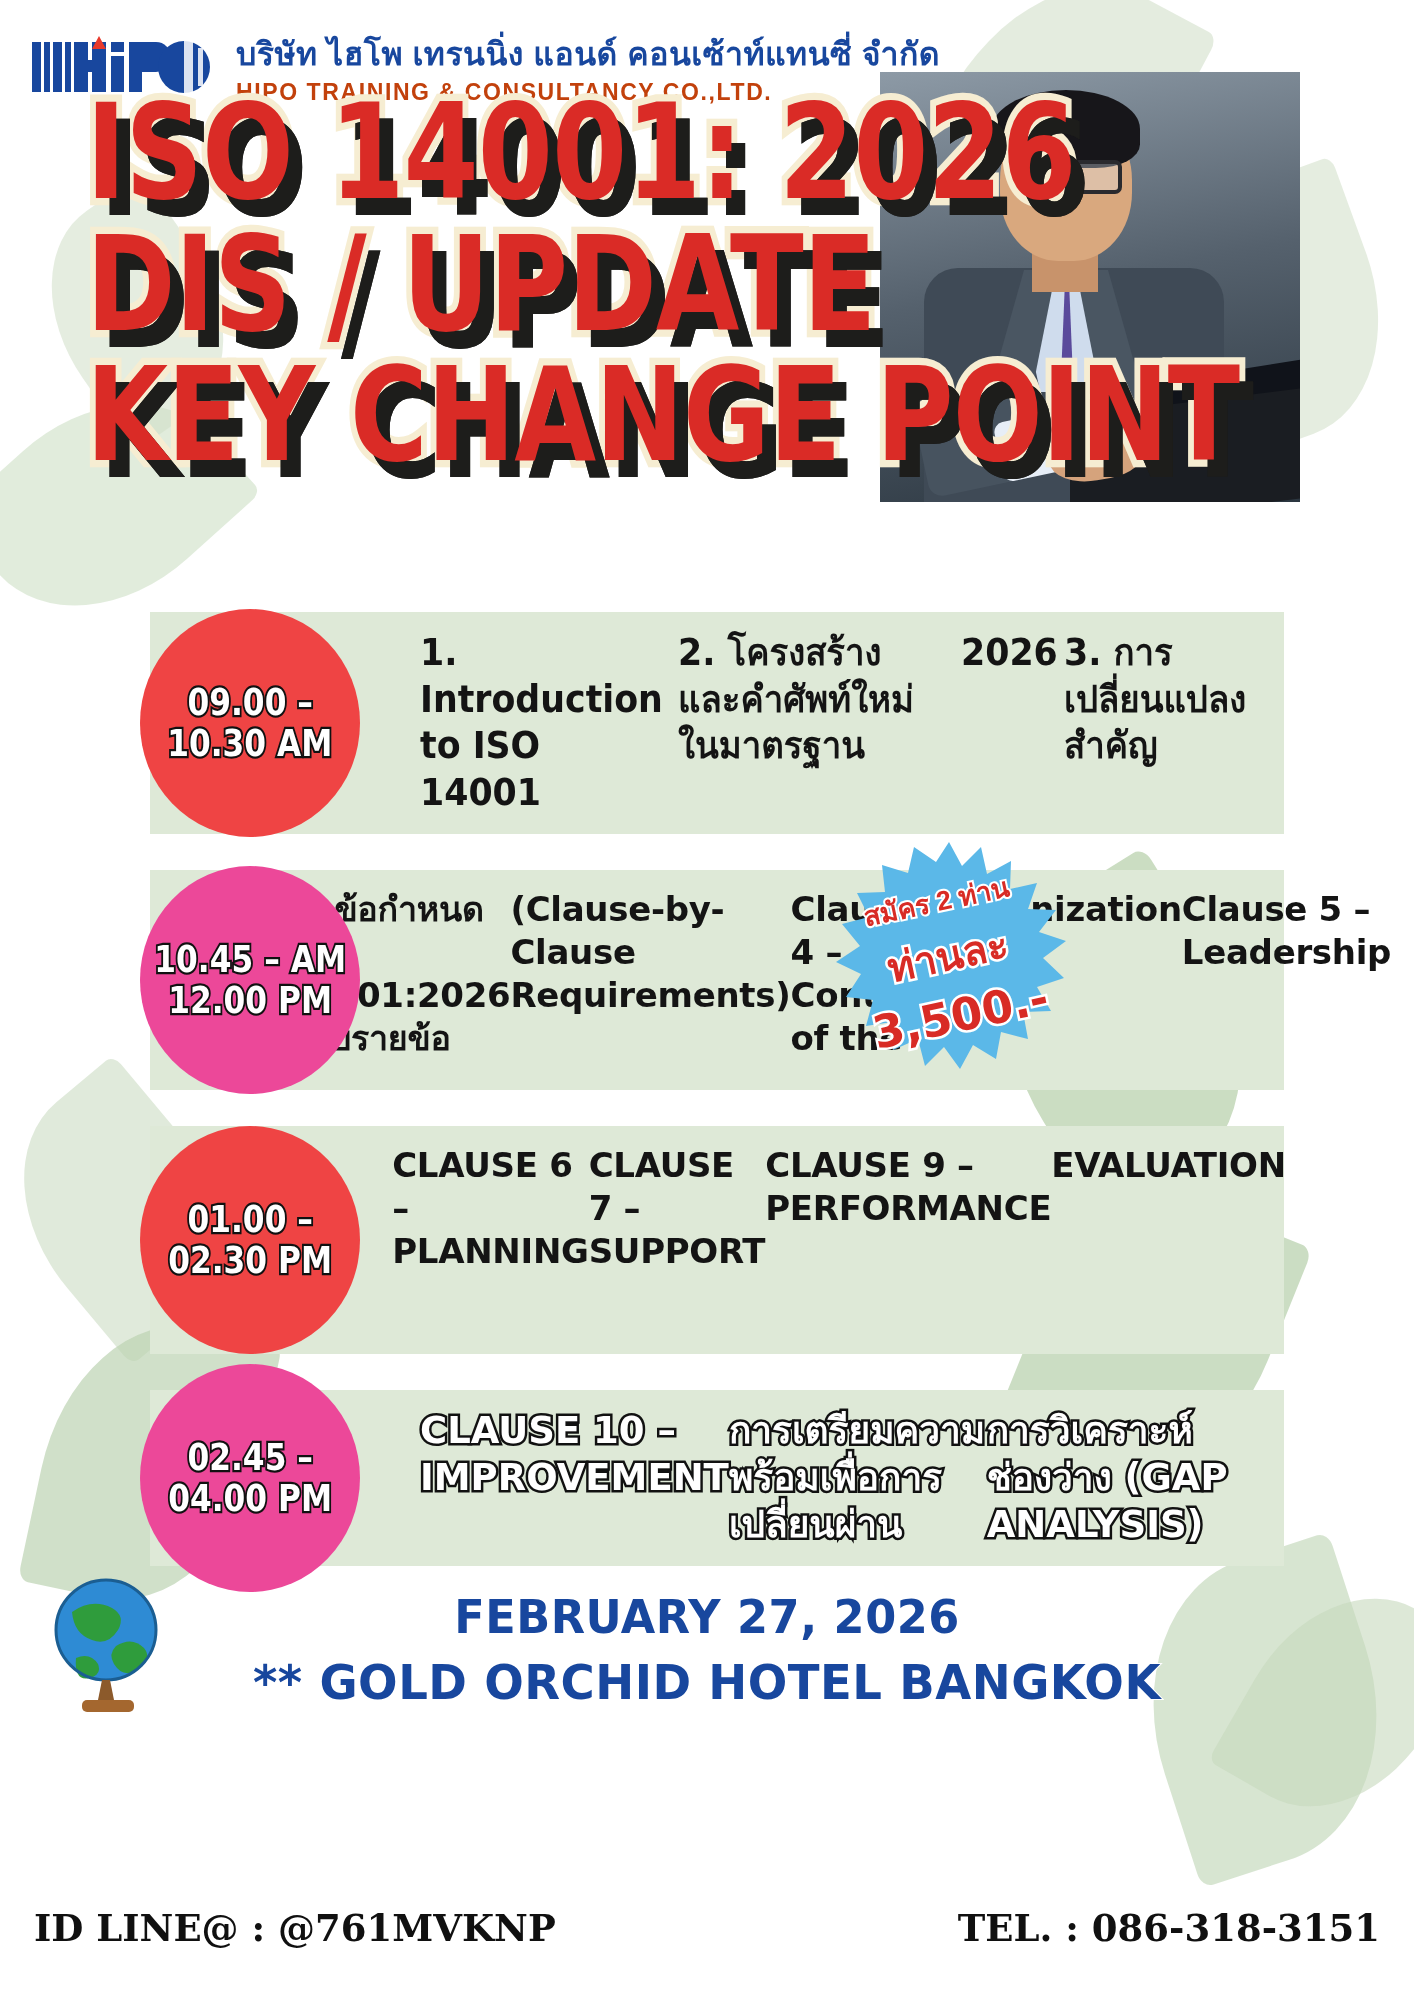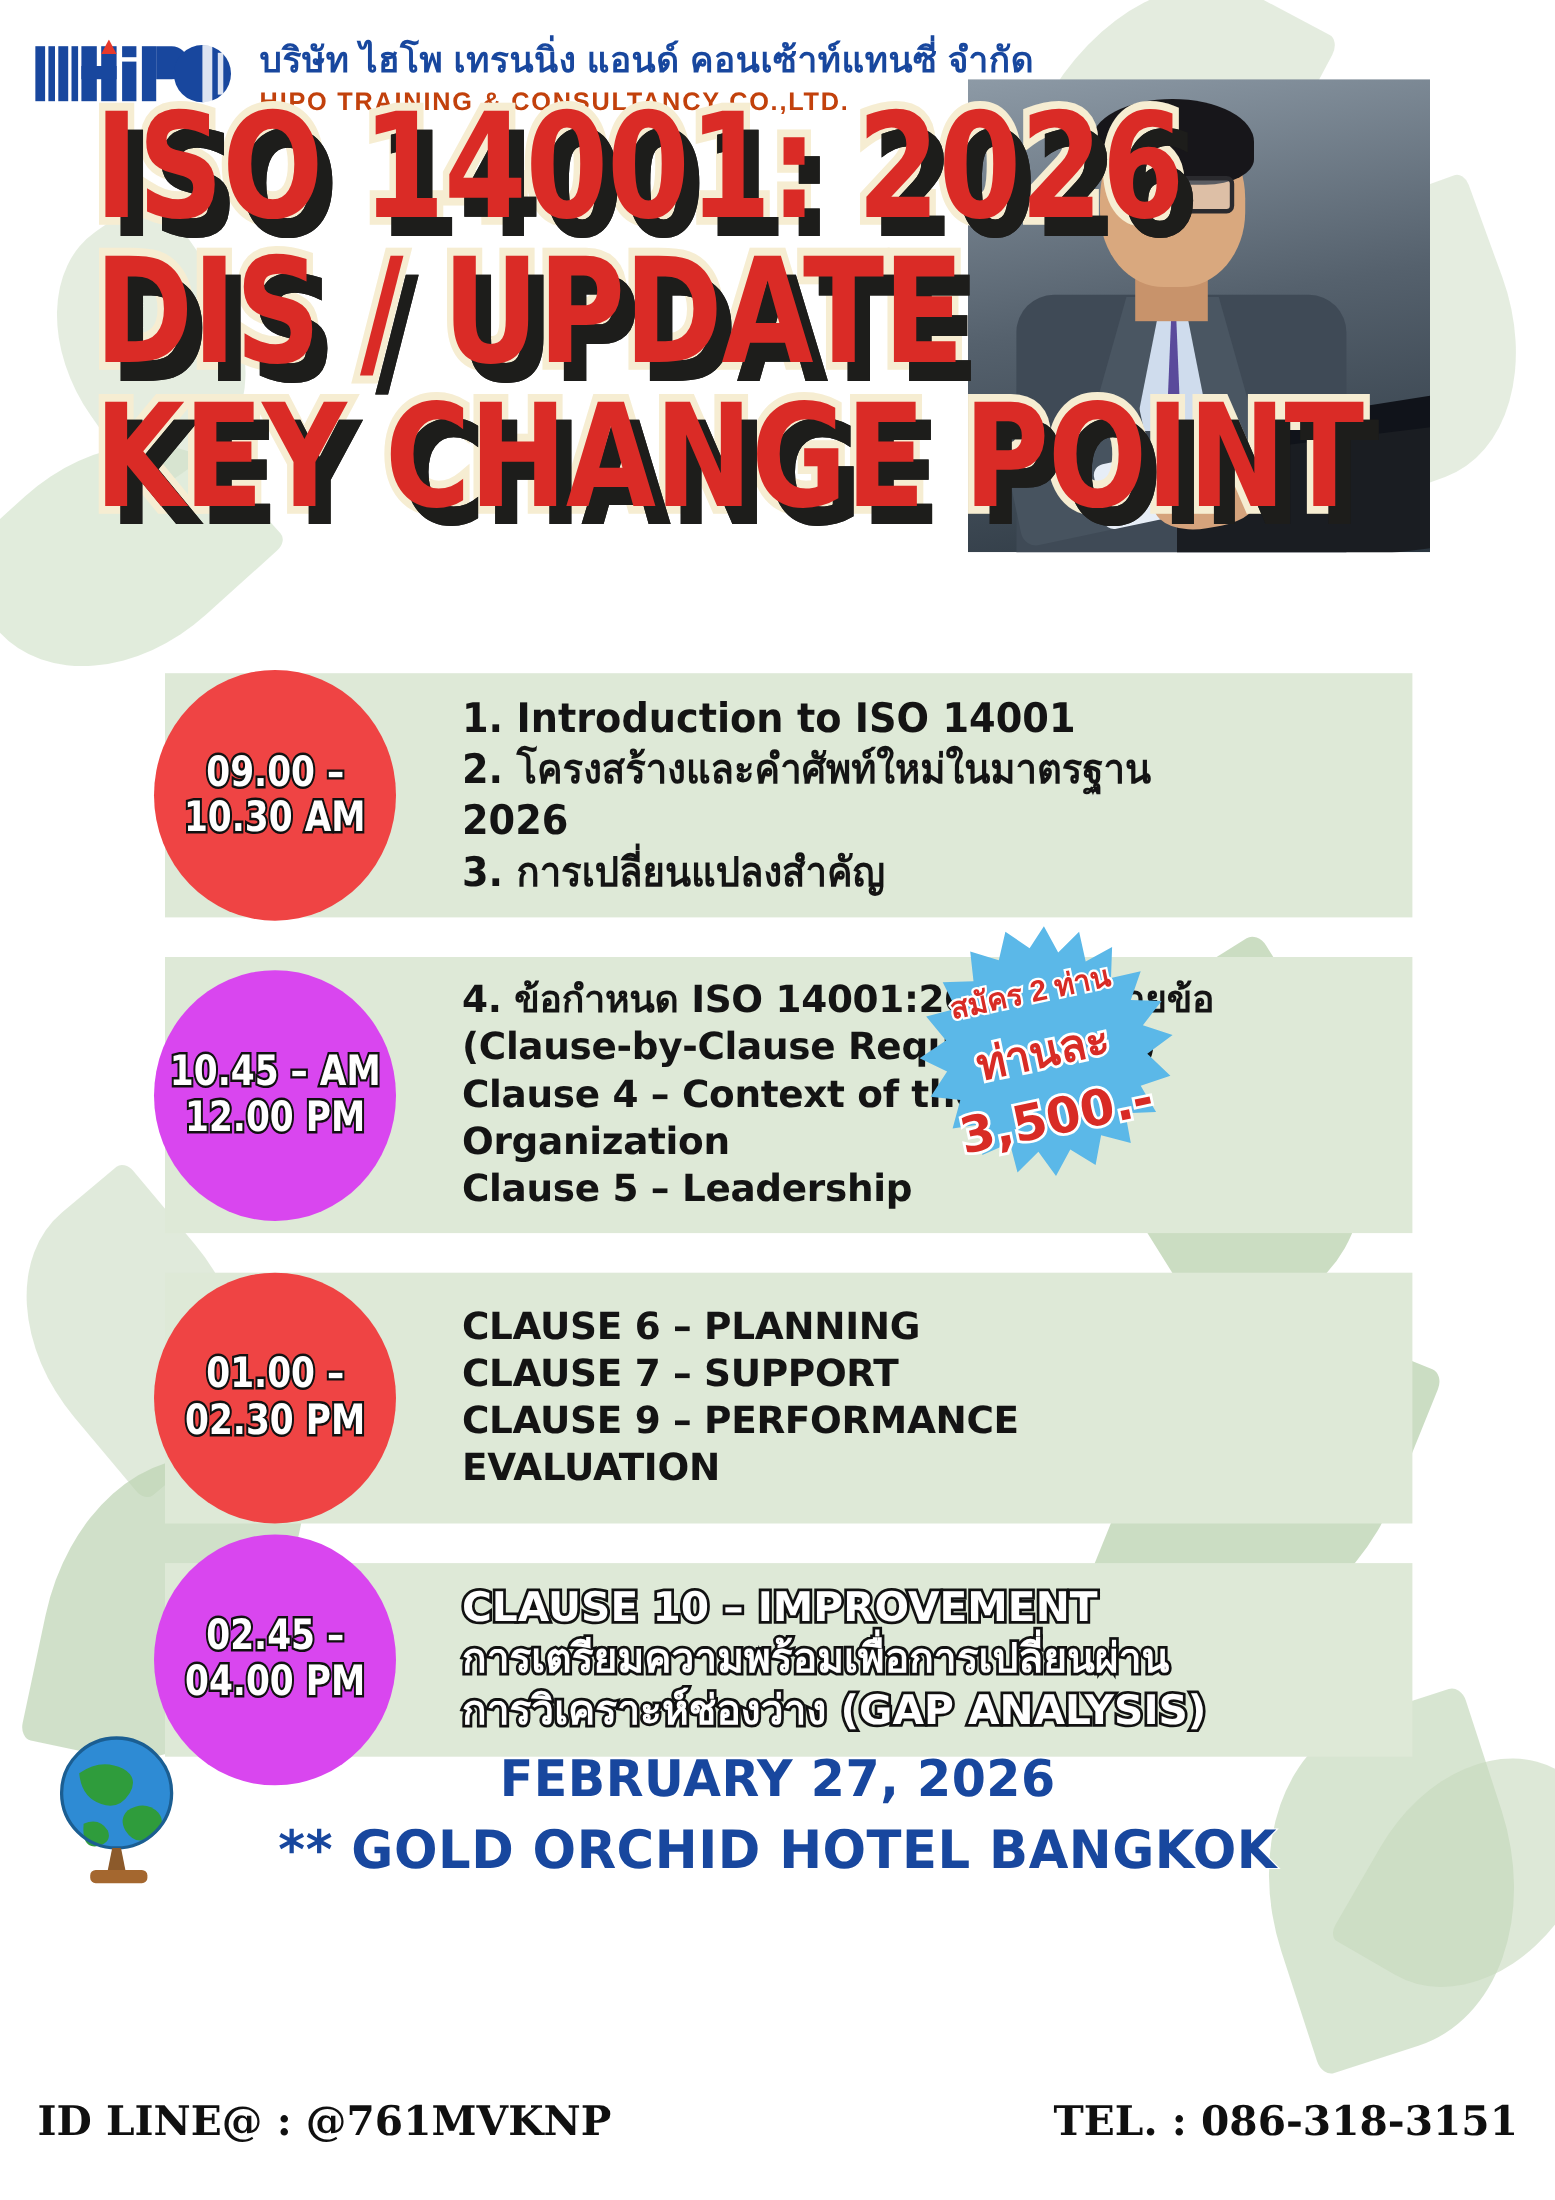--- a/index.html
+++ b/index.html
@@ -78,30 +78,30 @@
   .tline.l3{ font-size:100px; }
 
   
   .schedule{ position:absolute; top:612px; left:0; width:1414px; z-index:5; }
   .row{ position:relative; margin-bottom:36px; }
   .panel{
     margin-left:150px; margin-right:130px;
     background:#DEE9D7;
     min-height:180px;
     padding:18px 26px 18px 270px;
-    display:flex; flex-direction:column; justify-content:center;
+    display:flex; flex-direction:row; justify-content:center;
   }
   .bubble{
     position:absolute; top:50%; left:140px; transform:translateY(-50%);
     width:220px; height:228px; border-radius:50%;
     display:flex; flex-direction:column; align-items:center; justify-content:center;
     z-index:3;
   }
   .bubble.green{ background:#ef4444; }
-  .bubble.red{ background:#d946ef; }
+  .bubble.red{ background:#ec4899; }
   .bubble span{
     font-family:"DejaVu Sans", sans-serif;
     font-weight:bold;
     font-size:34px;
     line-height:1.22;
     color:#ffffff;
     -webkit-text-stroke:4px #111111;
     paint-order:stroke fill;
     letter-spacing:0px;
     transform:scaleX(.92) scaleY(1.12);

